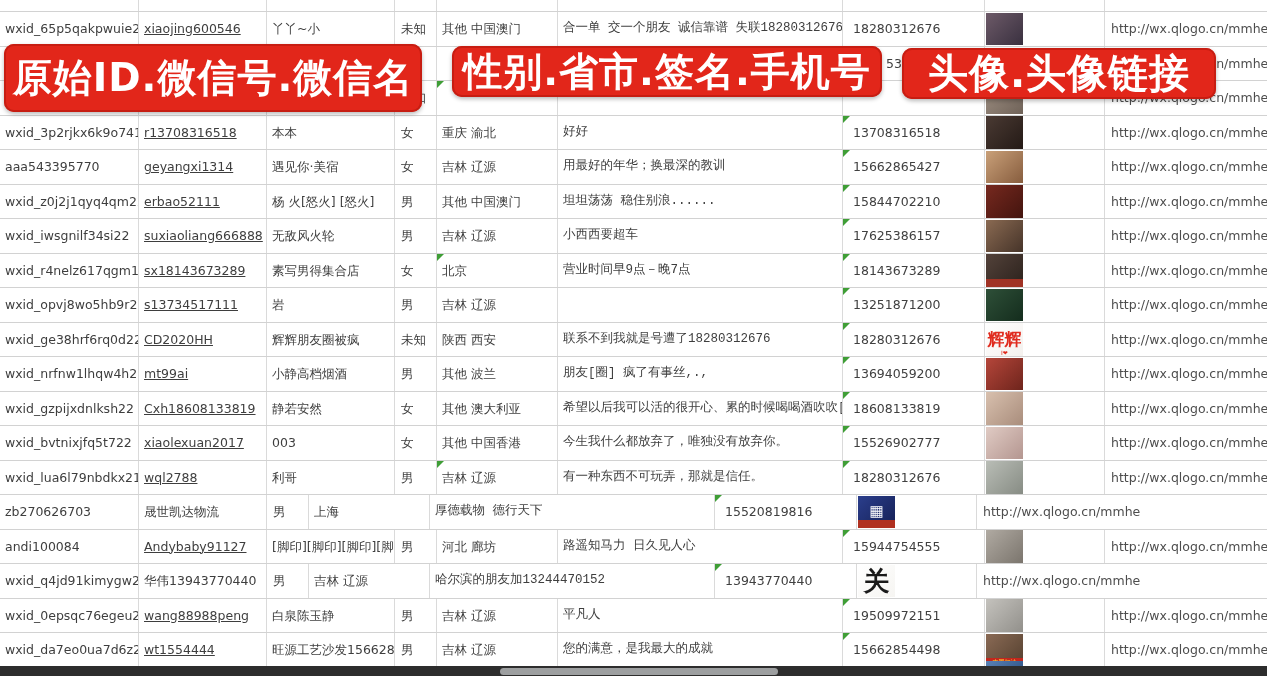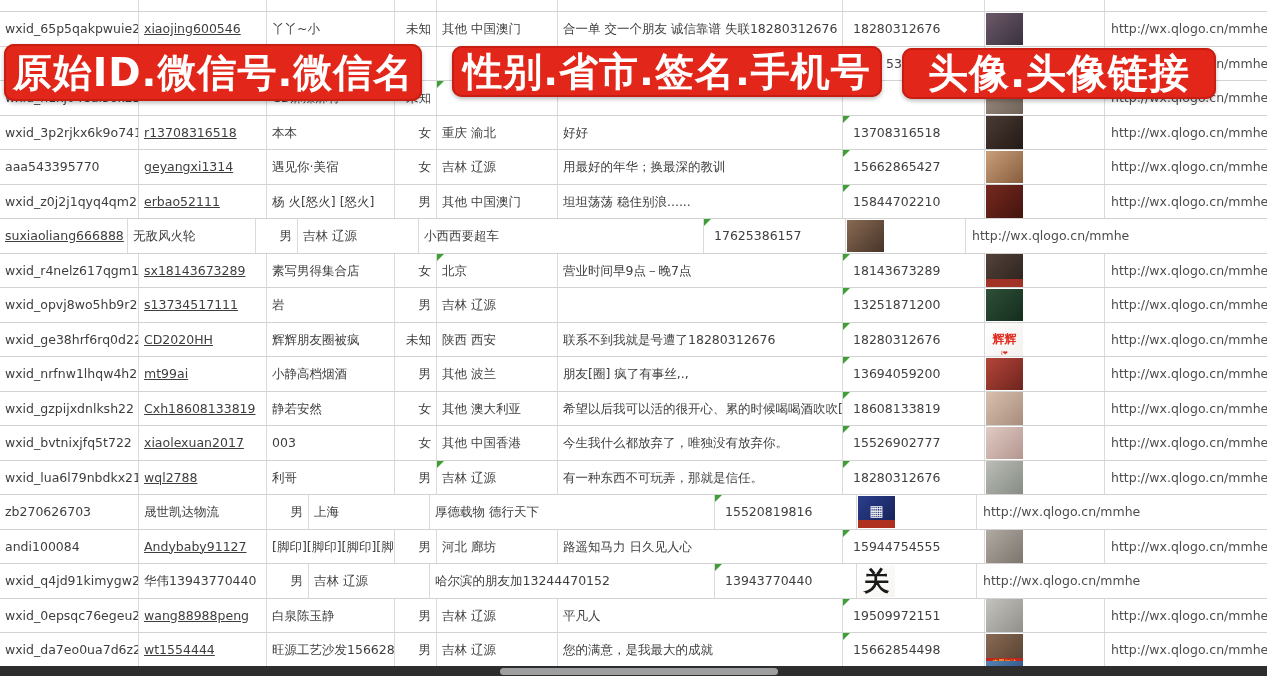--- a/index.html
+++ b/index.html
@@ -12,23 +12,23 @@
   .sliver-row{height:11px;border-bottom:1px solid #d2d2d2;display:flex;background:#fff;}
   .row{display:flex;height:33.5px;border-bottom:1px solid #d2d2d2;background:#fff;position:relative;}
   .cell{
     box-sizing:border-box;border-right:1px solid #dadada;padding:0 5px;
     font-size:12.5px;color:#3e3e3e;line-height:33px;white-space:nowrap;overflow:hidden;
     position:relative;flex:0 0 auto;
   }
   .c-wxid{width:139px;}
   .c-account{width:128px;text-decoration:underline;}
   .c-name{width:128px;}
-  .c-gender{width:42px;padding-left:6px;text-align:right;}
+  .c-gender{width:42px;padding-left:6px;}
   .c-region{width:121px;}
-  .c-signature{width:285px;}
+  .c-signature{width:285px;font-family:Liberation Mono, monospace;}
   .c-phone{width:142px;padding-left:10px;color:#404040;}
   .c-avatar{width:120px;padding:0;}
   .c-url{width:163px;border-right:none;color:#4d4d4d;padding-left:6px;}
   .cell.flag::before{
     content:"";position:absolute;left:0;top:0;width:0;height:0;
     border-top:7px solid #3f9e36;border-right:7px solid transparent;
   }
   .c-phone.tail{padding-left:43px;}
   
   .avatar{
@@ -40,21 +40,21 @@
     position:absolute;left:0;right:0;bottom:0;font-size:6px;line-height:7px;
     text-align:center;white-space:nowrap;overflow:hidden;
   }
   
   .banner{
     position:absolute;background:#e2261a;color:#ffffff;font-weight:700;
     border-radius:10px;display:flex;align-items:center;justify-content:center;
     box-shadow:0 2px 4px rgba(0,0,0,0.28), inset 0 0 0 2px #c71d12;
     white-space:nowrap;z-index:10;letter-spacing:1px;
   }
-  #banner1{left:4px;top:44px;width:418px;height:57px;font-size:39px;}
+  #banner1{left:4px;top:44px;width:418px;height:68px;font-size:39px;}
   #banner2{left:452px;top:46px;width:430px;height:51px;font-size:39px;}
   #banner3{left:902px;top:48px;width:314px;height:51px;font-size:40px;}
   
   #scrollbar{
     position:absolute;left:0;bottom:0;width:1267px;height:10px;background:#2d2d2d;z-index:20;
   }
   #scroll-thumb{
     position:absolute;left:500px;top:1.5px;width:278px;height:7px;border-radius:4px;background:#9d9fa0;
   }
   #bottom-sliver{position:absolute;left:986px;top:661px;width:37px;height:8px;z-index:5;}
@@ -170,20 +170,21 @@
     <div class="cell c-avatar">
       <div class="avatar" style="background: linear-gradient(135deg, rgb(119, 41, 31), rgb(67, 20, 14));">
         
         
       </div>
     </div>
     <div class="cell c-url">http://wx.qlogo.cn/mmhead</div>
   </div>
 
   <div class="row">
+    <div class="cell c-wxid">wxid_iwsgnilf34si22</div>
     <div class="cell c-account">suxiaoliang666888</div>
     <div class="cell c-name">无敌风火轮</div>
     <div class="cell c-gender">男</div>
     <div class="cell c-region">吉林 辽源</div>
     <div class="cell c-signature">小西西要超车</div>
     <div class="cell c-phone flag">17625386157</div>
     <div class="cell c-avatar">
       <div class="avatar" style="background: linear-gradient(135deg, rgb(138, 106, 82), rgb(70, 52, 41));">
         
         
@@ -229,21 +230,21 @@
   <div class="row">
     <div class="cell c-wxid">wxid_ge38hrf6rq0d22</div>
     <div class="cell c-account">CD2020HH</div>
     <div class="cell c-name">辉辉朋友圈被疯</div>
     <div class="cell c-gender">未知</div>
     <div class="cell c-region">陕西 西安</div>
     <div class="cell c-signature">联系不到我就是号遭了18280312676</div>
     <div class="cell c-phone flag">18280312676</div>
     <div class="cell c-avatar">
       <div class="avatar" style="background: linear-gradient(135deg, rgb(255, 255, 255), rgb(244, 241, 238));">
-        <span class="av-label" style="color: rgb(224, 43, 30); font-size: 12px;">辉辉</span>
+        <span class="av-label" style="color: rgb(224, 43, 30); font-size: 17px;">辉辉</span>
         <span class="av-band" style="color: rgb(224, 43, 30);">I❤</span>
       </div>
     </div>
     <div class="cell c-url">http://wx.qlogo.cn/mmhead</div>
   </div>
 
   <div class="row">
     <div class="cell c-wxid">wxid_nrfnw1lhqw4h22</div>
     <div class="cell c-account">mt99ai</div>
     <div class="cell c-name">小静高档烟酒</div>

